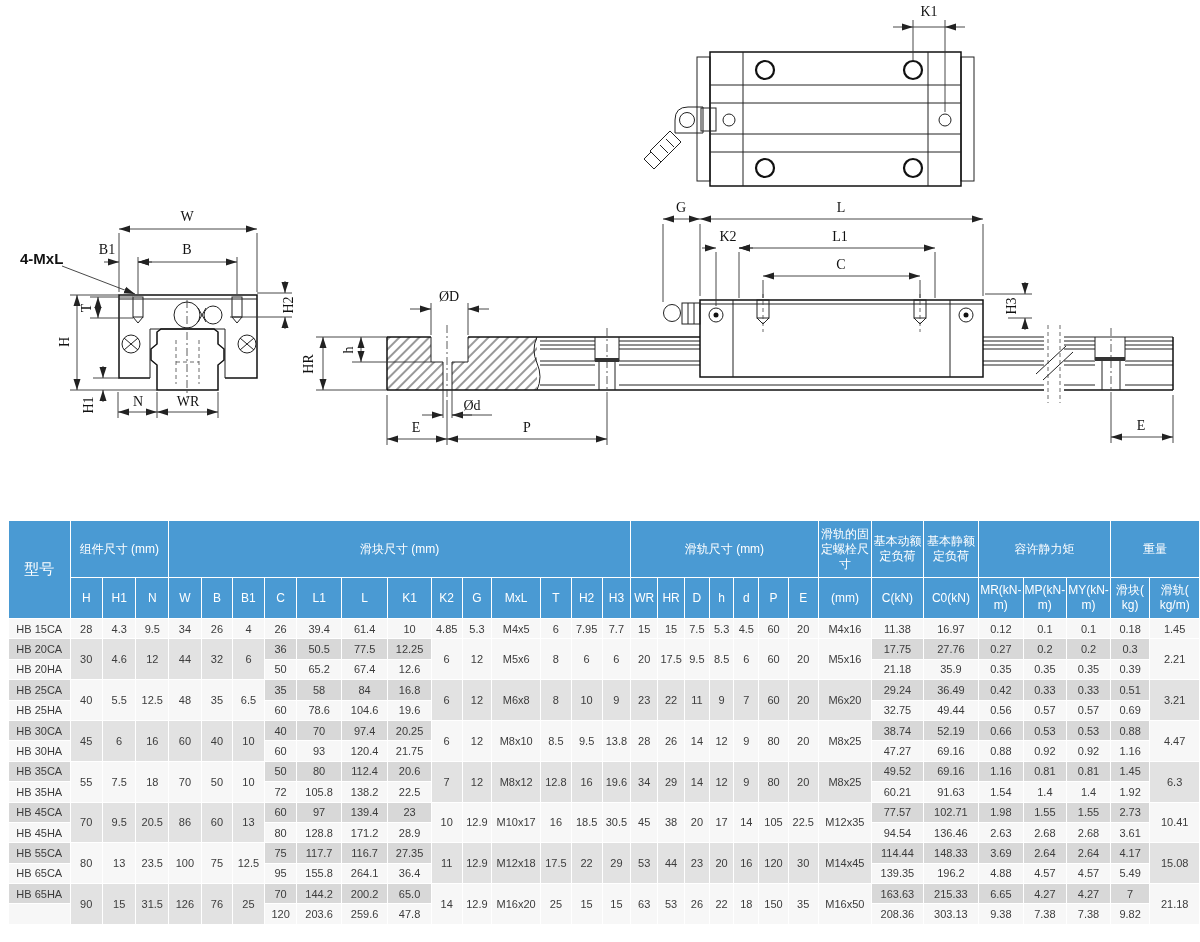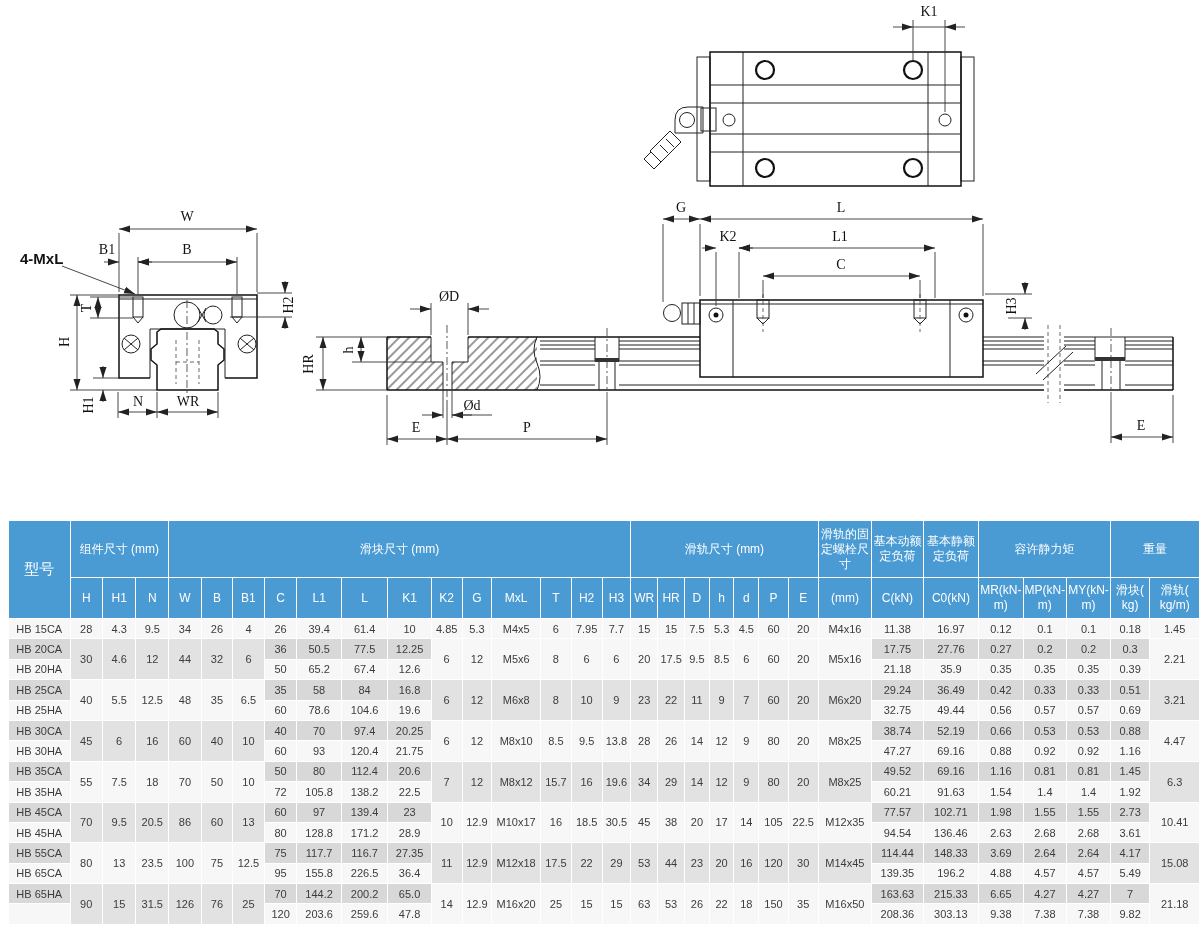--- a/index.html
+++ b/index.html
@@ -562,21 +562,21 @@
         <td rowspan="2" class="w">70</td>
         <td rowspan="2" class="w">50</td>
         <td rowspan="2" class="w">10</td>
         <td class="g1">50</td>
         <td class="g1">80</td>
         <td class="g1">112.4</td>
         <td class="g1">20.6</td>
         <td rowspan="2" class="g2">7</td>
         <td rowspan="2" class="g2">12</td>
         <td rowspan="2" class="g2">M8x12</td>
-        <td rowspan="2" class="g2">15.7</td>
+        <td rowspan="2" class="g2">12.8</td>
         <td rowspan="2" class="g2">16</td>
         <td rowspan="2" class="g2">19.6</td>
         <td rowspan="2" class="g2">34</td>
         <td rowspan="2" class="g2">29</td>
         <td rowspan="2" class="g2">14</td>
         <td rowspan="2" class="g2">12</td>
         <td rowspan="2" class="g2">9</td>
         <td rowspan="2" class="g2">80</td>
         <td rowspan="2" class="g2">20</td>
         <td rowspan="2" class="g2">M8x25</td>
@@ -679,21 +679,21 @@
         <td class="g1">3.69</td>
         <td class="g1">2.64</td>
         <td class="g1">2.64</td>
         <td class="g1">4.17</td>
         <td rowspan="2" class="g2">15.08</td>
       </tr>
       <tr>
         <td class="w">HB 65CA</td>
         <td class="w">95</td>
         <td class="w">155.8</td>
-        <td class="w">226.5</td>
+        <td class="w">264.1</td>
         <td class="w">36.4</td>
         <td class="w">139.35</td>
         <td class="w">196.2</td>
         <td class="w">4.88</td>
         <td class="w">4.57</td>
         <td class="w">4.57</td>
         <td class="w">5.49</td>
       </tr>
       <tr>
         <td class="g1">HB 65HA</td>

